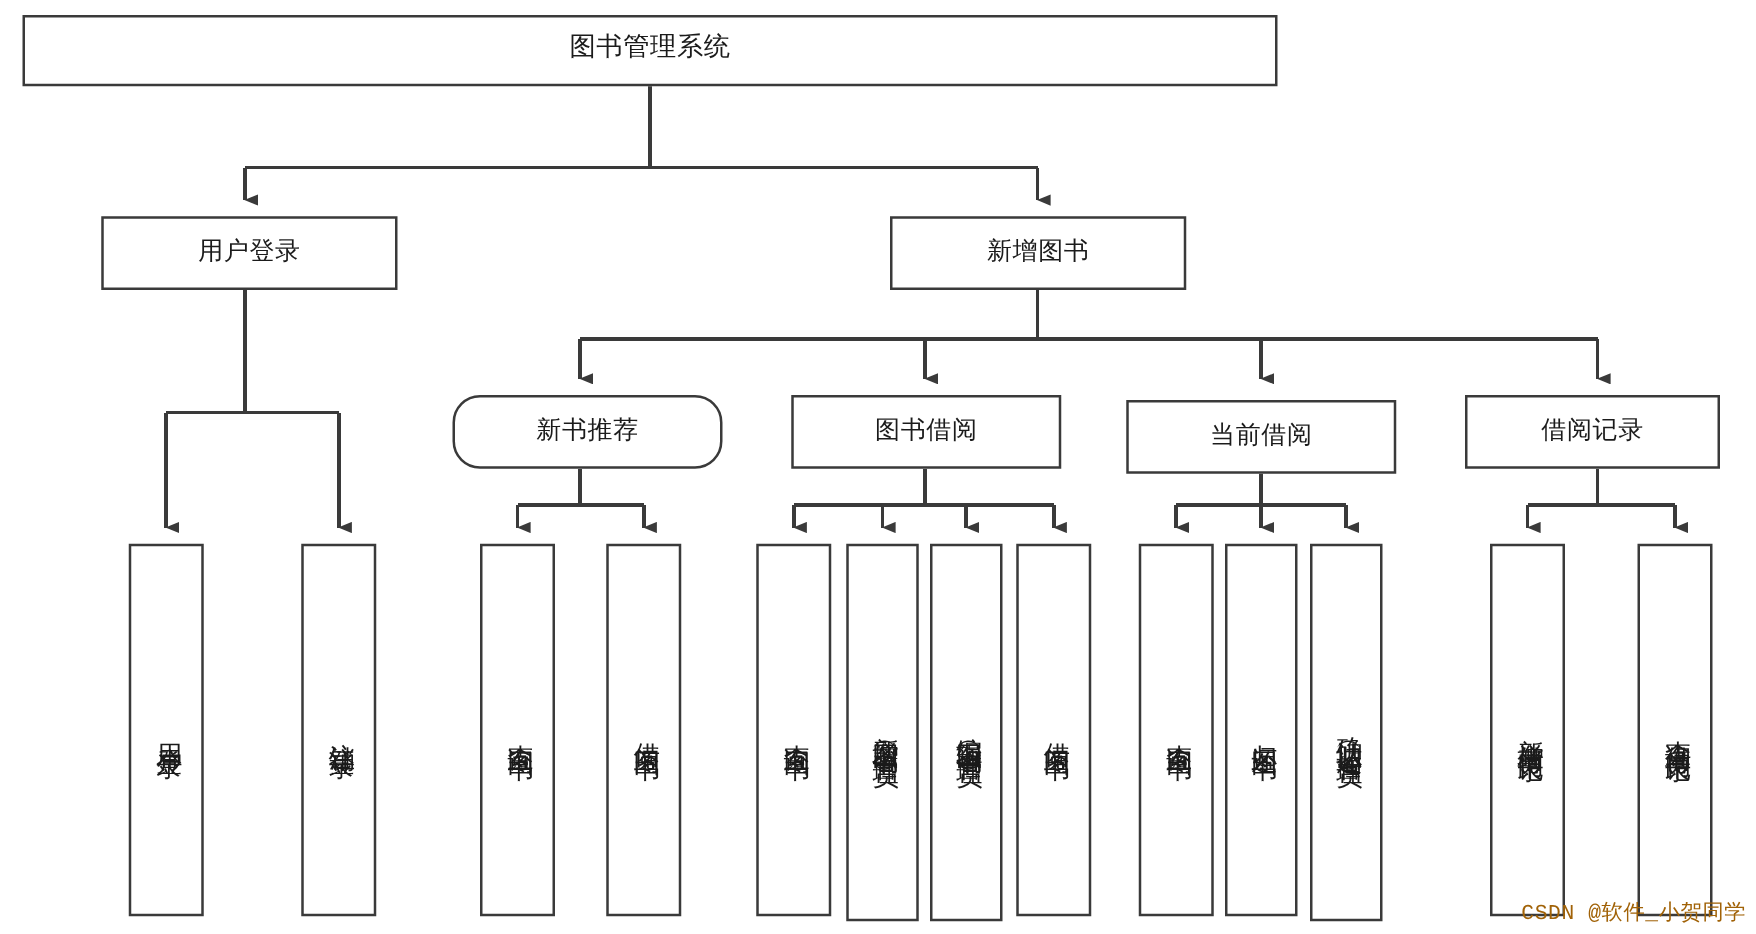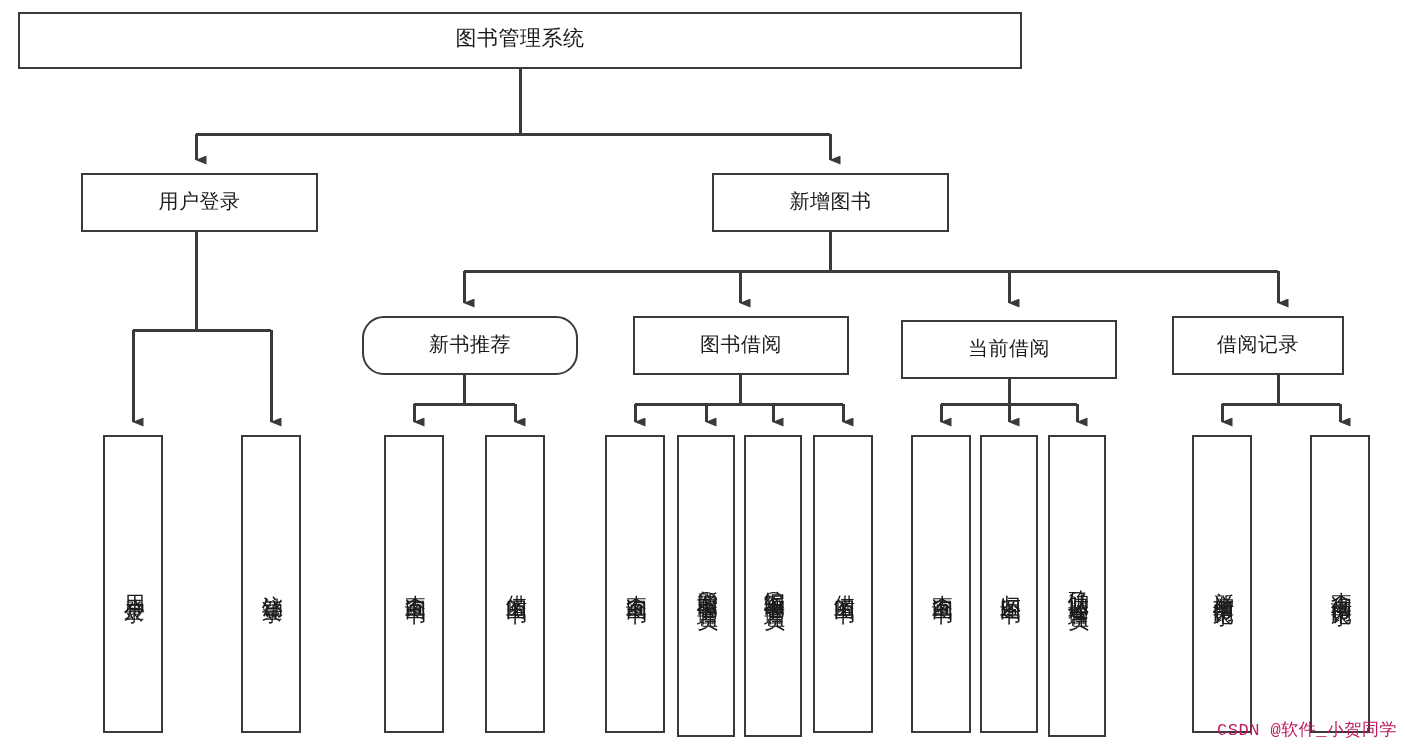--- a/index.html
+++ b/index.html
@@ -47,21 +47,21 @@
     letter-spacing: 3px;
     line-height: 1.0;
     white-space: nowrap;
   }
   .leaf { padding: 4px 0; }
   .watermark {
     position: absolute;
     right: 8px;
     bottom: 6px;
     font-size: 17px;
-    color: #be185d;
+    color: #a16207;
     letter-spacing: 0.5px;
     white-space: nowrap;
   }
 </style>
 </head>
 <body>
 
 <div id="canvas">
 
   <svg id="wires" viewBox="0 0 1405 747">
@@ -127,21 +127,21 @@
 
   <div class="node lvl2" style="left:362px; top:316px; width:216px; height:59px;border-radius:22px;">
     <span class="label">新书推荐</span>
   </div>
   <div class="node lvl2" style="left:633px; top:316px; width:216px; height:59px;">
     <span class="label">图书借阅</span>
   </div>
   <div class="node lvl2" style="left:901px; top:320px; width:216px; height:59px;">
     <span class="label">当前借阅</span>
   </div>
-  <div class="node lvl2" style="left:1172px; top:316px; width:172px; height:59px;">
+  <div class="node lvl2" style="left:1172px; top:316px; width:204px; height:59px;">
     <span class="label">借阅记录</span>
   </div>
 
   <div class="node leaf" style="left:103px; top:435px; width:60px; height:298px;">
     <span class="label">用户登录</span>
   </div>
   <div class="node leaf" style="left:241px; top:435px; width:60px; height:298px;">
     <span class="label">注销登录</span>
   </div>
 

